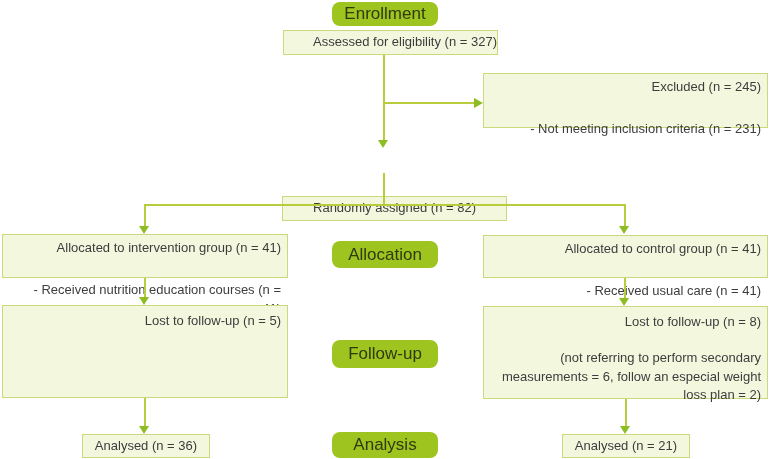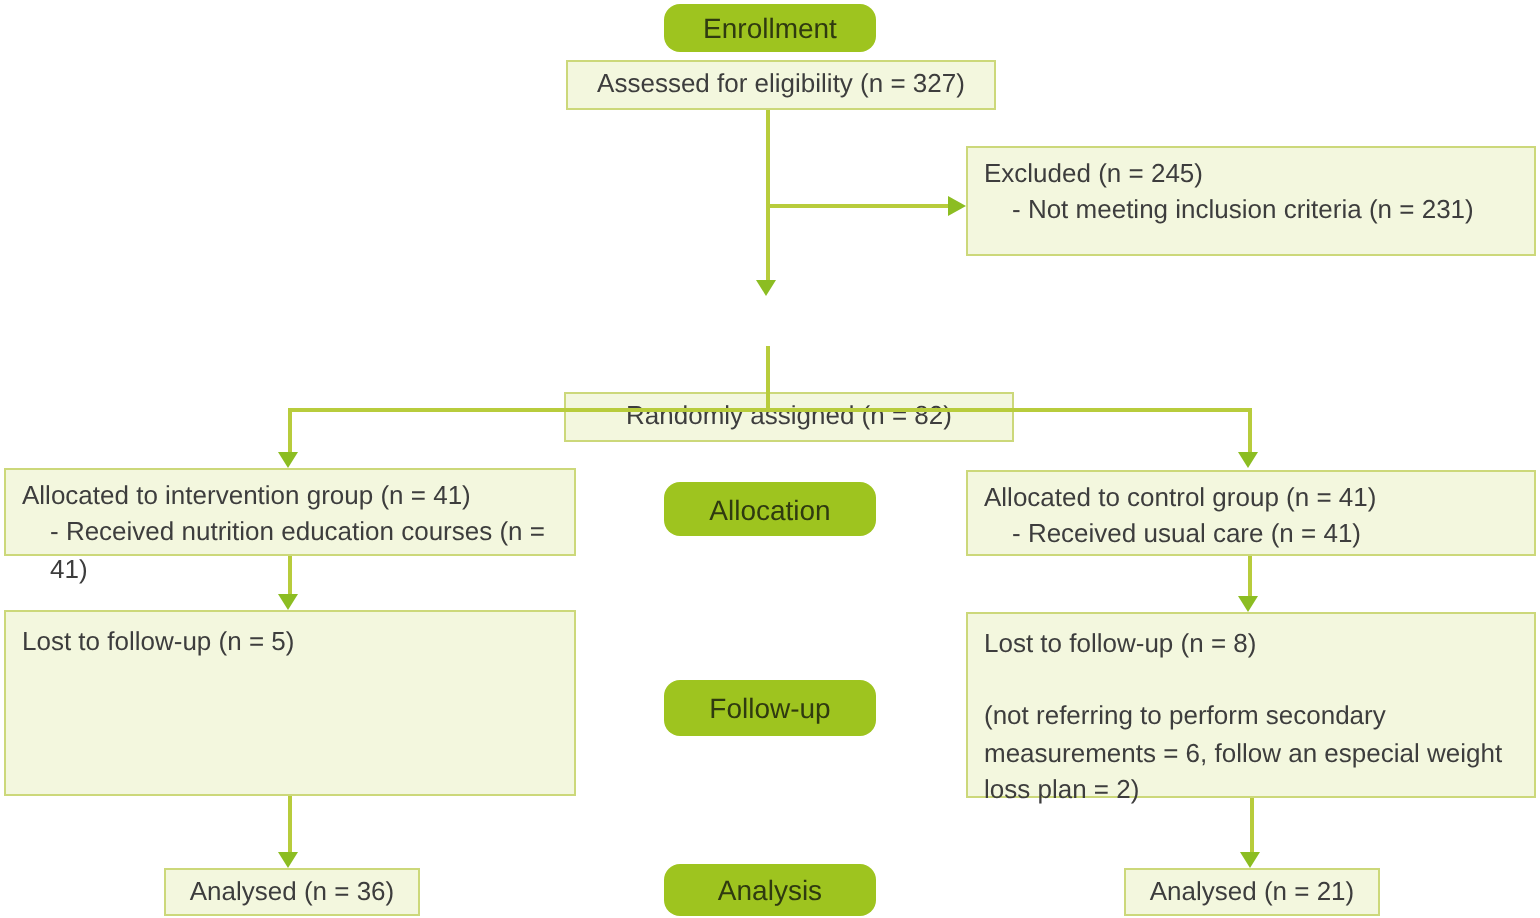--- a/index.html
+++ b/index.html
@@ -9,30 +9,30 @@
   html,body{margin:0;padding:0;background:#ffffff;}
   .canvas{
     position:relative;width:770px;height:459px;background:#ffffff;
     font-family:"Liberation Sans", sans-serif;color:var(--text);
     overflow:hidden;
   }
   .badge{
     position:absolute;left:332px;width:106px;
     background:var(--badge);color:var(--badge_text);
     border-radius:8px;display:flex;align-items:center;justify-content:center;
-    font-size:14px;font-weight:500;
+    font-size:17px;font-weight:500;
   }
   .lbox{
     position:absolute;box-sizing:border-box;
     background:var(--box_fill);border:1px solid var(--box_border);
-    font-size:13px;line-height:1.42;color:var(--text);
+    font-size:13px;line-height:1.42;color:var(--text);text-align:right;
   }
   .center{display:flex;align-items:center;justify-content:center;text-align:center;}
   .pad{padding:4px 6px 4px 8px;}
-  .indent{padding-left:14px;}
+  .indent{padding-left:14px;margin-top:24px;}
   .gap-top{margin-top:18px;}
   .vline{position:absolute;width:2px;background:var(--line);}
   .hline{position:absolute;height:2px;background:var(--line);}
   .arr-down{
     position:absolute;width:0;height:0;
     border-left:5px solid transparent;border-right:5px solid transparent;
     border-top:8px solid var(--arrow);
   }
   .arr-right{
     position:absolute;width:0;height:0;
@@ -51,21 +51,21 @@
   <div class="badge" style="top:241px;height:27px;">
     <span>Allocation</span>
   </div>
   <div class="badge" style="top:340px;height:28px;">
     <span>Follow-up</span>
   </div>
   <div class="badge" style="top:432px;height:26px;">
     <span>Analysis</span>
   </div>
 
-  <div class="lbox center" style="left:283px;top:30px;width:215px;height:25px;">
+  <div class="lbox center" style="left:283px;top:30px;width:215px;height:25px;justify-content:flex-end;">
     <span>Assessed for eligibility (n = 327)</span>
   </div>
 
   <div class="lbox pad" style="left:483px;top:73px;width:285px;height:55px;">
     <div>Excluded (n = 245)</div>
     <div class="indent">- Not meeting inclusion criteria (n = 231)</div>
   </div>
 
   <div class="lbox center" style="left:282px;top:148px;width:225px;height:25px;margin-top:48px;">
     <span>Randomly assigned (n = 82)</span>

